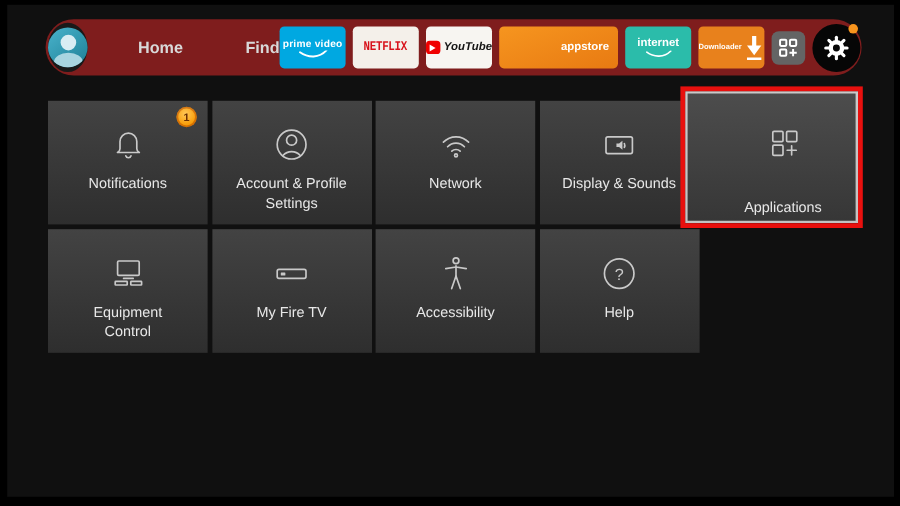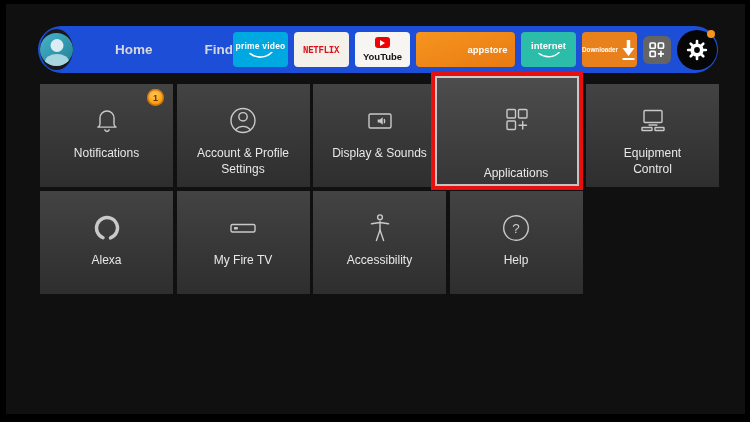--- a/index.html
+++ b/index.html
@@ -1,42 +1,42 @@
 <!DOCTYPE html>
 <html><head>
 <meta charset="utf-8">
 <style>
   html,body{margin:0;padding:0;background:#000;}
   .screen{position:relative;width:750px;height:422px;background:#000;overflow:hidden;
           font-family:"Liberation Sans",sans-serif;}
   .inner-bg{position:absolute;left:6px;top:4px;right:5px;bottom:8px;background:#101010;}
 
   
-  .topbar{position:absolute;left:38px;top:26px;width:680px;height:47px;background:#1d4ed8;
+  .topbar{position:absolute;left:38px;top:16px;width:680px;height:47px;background:#7f1d1d;
           border-radius:24px;display:flex;align-items:center;}
   .avatar{width:41px;height:41px;border-radius:50%;background:#191919;margin-left:2px;
           display:flex;align-items:center;justify-content:center;cursor:pointer;}
   .avatar-img{width:33px;height:33px;border-radius:50%;overflow:hidden;position:relative;
               background:linear-gradient(140deg,#49b3cc 0%,#1e7f95 100%);}
   .avatar-img .head{position:absolute;left:50%;top:6px;transform:translateX(-50%);
                     width:13px;height:13px;border-radius:50%;background:#d9edf3;}
   .avatar-img .body{position:absolute;left:50%;top:21px;transform:translateX(-50%);
                     width:24px;height:16px;border-radius:50% 50% 0 0;background:#a8d5e0;}
   .navlink{color:#d8d8d8;font-size:13.5px;font-weight:bold;cursor:pointer;}
   .navlink.home{margin-left:42px;}
   .navlink.find{margin-left:52px;}
   .topbar-right{margin-left:auto;display:flex;align-items:center;gap:6px;margin-right:3px;}
   .appbtn{width:55px;height:35px;border-radius:4px;display:flex;flex-direction:column;
           align-items:center;justify-content:center;cursor:pointer;overflow:hidden;}
   .app-prime{background:#00a8e1;}
   .app-prime .lbl{color:#fff;font-size:8.5px;font-weight:bold;letter-spacing:.2px;}
   .app-netflix{background:#f4f0ea;font-family:Liberation Mono, monospace;}
   .app-netflix .lbl{color:#d8131c;font-size:11px;font-weight:800;display:inline-block;
                     transform:scaleX(.82);letter-spacing:-.3px;}
-  .app-youtube{background:#f7f5f1;flex-direction:column;gap:3px;}
+  .app-youtube{background:#f7f5f1;flex-direction:row;gap:3px;font-style:italic;}
   .yt-play{width:15px;height:11px;background:#f00000;border-radius:3px;display:flex;
            align-items:center;justify-content:center;}
   .yt-play .tri{width:0;height:0;border-left:5px solid #fff;border-top:3.2px solid transparent;
                 border-bottom:3.2px solid transparent;}
   .app-youtube .lbl{color:#141414;font-size:9.5px;font-weight:bold;}
   .app-appstore{background:linear-gradient(160deg,#f6951f,#e87a12);padding-left:44px;}
   .app-appstore .lbl{color:#fff;font-size:9.5px;font-weight:600;}
   .app-internet{background:#2bbcaa;}
   .app-internet .lbl{color:#fff;font-size:9.5px;font-weight:600;}
   .app-downloader{background:#e8811c;flex-direction:row;gap:2px;}
@@ -166,20 +166,31 @@
       <div class="iconbox">
         <svg class="oicon" width="34" height="34" viewBox="0 0 34 34">
           <circle cx="17" cy="16.5" r="12"></circle>
           <circle cx="17" cy="12.8" r="4.2"></circle>
           <path d="M9.8 25.6a9.6 9.6 0 0 1 14.4 0"></path>
         </svg>
       </div>
       <div class="tlabel">Account &amp; Profile Settings</div>
     </div>
 
+    <div class="tile">
+      <div class="iconbox">
+        <svg class="oicon" width="34" height="34" viewBox="0 0 34 34">
+          <path d="M6.5 14.5a14.5 14.5 0 0 1 21 0"></path>
+          <path d="M10 18.3a9.6 9.6 0 0 1 14 0"></path>
+          <path d="M13.5 22a5 5 0 0 1 7 0"></path>
+          <circle cx="17" cy="25.5" r="1.2"></circle>
+        </svg>
+      </div>
+      <div class="tlabel">Network</div>
+    </div>
 
     <div class="tile">
       <div class="iconbox">
         <svg class="oicon" width="34" height="34" viewBox="0 0 34 34">
           <rect x="6" y="10" width="22" height="14" rx="1.5"></rect>
           <path d="M14.7 15.6h2.2l2.8-2.3v7.4l-2.8-2.3h-2.2z" fill="#c9c9c9" stroke="none"></path>
           <path d="M21.3 15.6a3.8 3.8 0 0 1 0 3.2"></path>
         </svg>
       </div>
       <div class="tlabel">Display &amp; Sounds</div>
@@ -204,28 +215,20 @@
           <rect x="8" y="6.5" width="18" height="12" rx="1"></rect>
           <path d="M13 21h8"></path>
           <rect x="6" y="23.5" width="10" height="3" rx=".5"></rect>
           <rect x="19" y="23.5" width="9" height="3" rx=".5"></rect>
         </svg>
       </div>
       <div class="tlabel">Equipment Control</div>
     </div>
 
 
-    <div class="tile">
-      <div class="iconbox">
-        <svg width="34" height="34" viewBox="0 0 34 34">
-          <circle cx="17" cy="17" r="10.5" fill="none" stroke="#c9c9c9" stroke-width="3.4" stroke-linecap="round" stroke-dasharray="58 8" transform="rotate(112 17 17)"></circle>
-        </svg>
-      </div>
-      <div class="tlabel">Alexa</div>
-    </div>
 
 
     <div class="tile">
       <div class="iconbox">
         <svg class="oicon" width="34" height="34" viewBox="0 0 34 34">
           <rect x="5" y="13.5" width="24" height="7.5" rx="1.5"></rect>
           <rect x="8" y="16" width="3.8" height="2.6" rx=".5" fill="#c9c9c9" stroke="none"></rect>
         </svg>
       </div>
       <div class="tlabel">My Fire TV</div>

